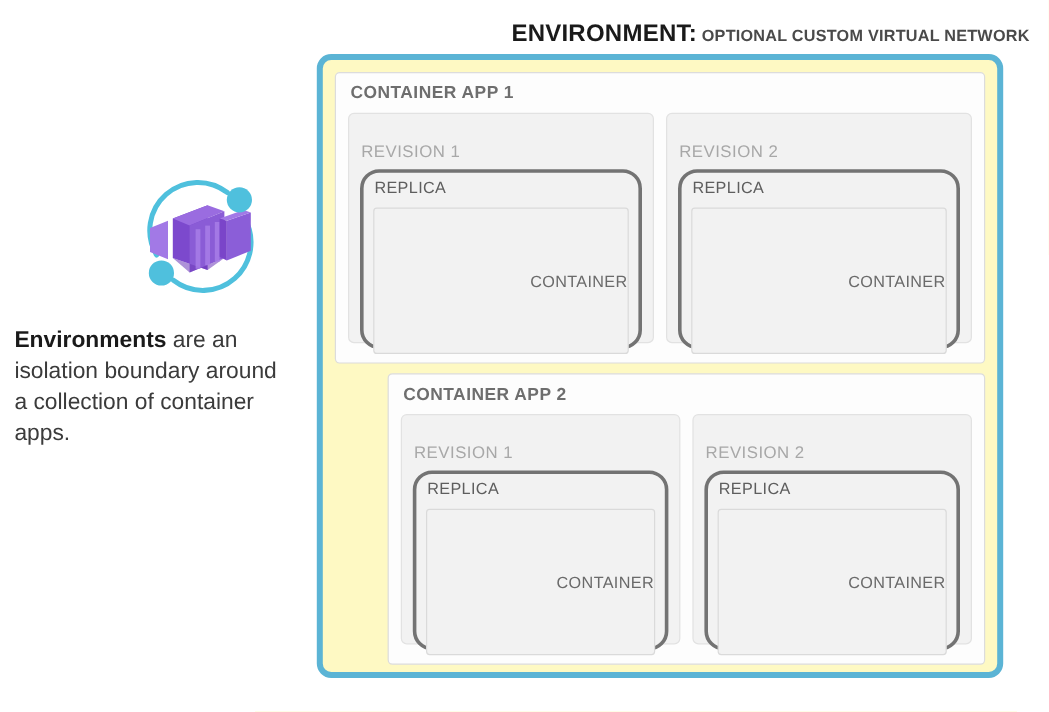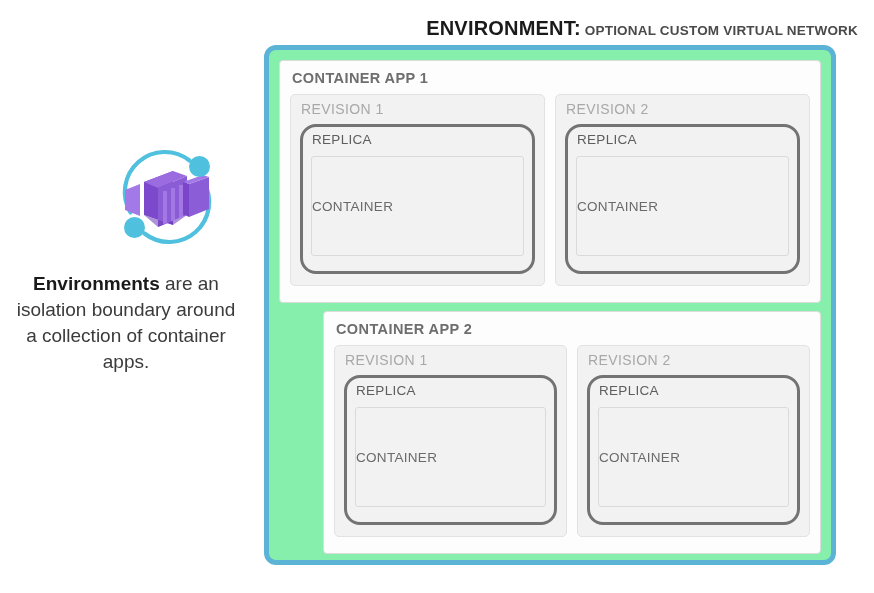--- a/index.html
+++ b/index.html
@@ -30,21 +30,21 @@
     top: 143px;
     width: 108px;
     height: 108px;
   }
 
   #caption {
     position: absolute;
     left: 12px;
     top: 271px;
     width: 228px;
-    text-align: center;
+    text-align: left;
     font-size: 19px;
     line-height: 26px;
     color: #3b3b3b;
     font-family: "Liberation Sans", sans-serif;
   }
   #caption .strong {
     font-weight: bold;
     color: #1a1a1a;
   }
 
@@ -82,21 +82,21 @@
   
   #environment-box {
     position: absolute;
     left: 12px;
     top: 45px;
     width: 572px;
     height: 520px;
     box-sizing: border-box;
     border: 5px solid #5bb4d5;
     border-radius: 12px;
-    background: #86efac;
+    background: #fef9c3;
     padding: 10px;
   }
 
   
   .container-app {
     box-sizing: border-box;
     background: #fdfdfd;
     border: 1px solid #dcdcdc;
     border-radius: 4px;
     padding: 9px 10px 10px 10px;
@@ -123,21 +123,21 @@
     height: 192px;
   }
 
   
   .revision {
     flex: 1;
     box-sizing: border-box;
     background: #f2f2f2;
     border: 1px solid #e2e2e2;
     border-radius: 5px;
-    padding: 6px 9px 9px 9px;
+    padding: 23px 9px 9px 9px;
     position: relative;
   }
   .revision-title {
     font-size: 14px;
     font-weight: normal;
     color: #a8a8a8;
     letter-spacing: 0.4px;
     margin: 0 0 4px 1px;
     height: 19px;
   }
@@ -156,27 +156,27 @@
     font-weight: normal;
     color: #5e5e5e;
     letter-spacing: 0.3px;
     margin: 0 0 6px 1px;
     height: 18px;
   }
 
   
   .container-box {
     box-sizing: border-box;
-    height: 100px;
+    height: 122px;
     background: #f2f2f2;
     border: 1px solid #dadada;
     border-radius: 3px;
     display: flex;
     align-items: center;
-    justify-content: flex-start;
+    justify-content: flex-end;
   }
   .container-label {
     font-size: 13.5px;
     color: #6a6a6a;
     letter-spacing: 0.3px;
   }
 </style>
 </head>
 <body>
 

